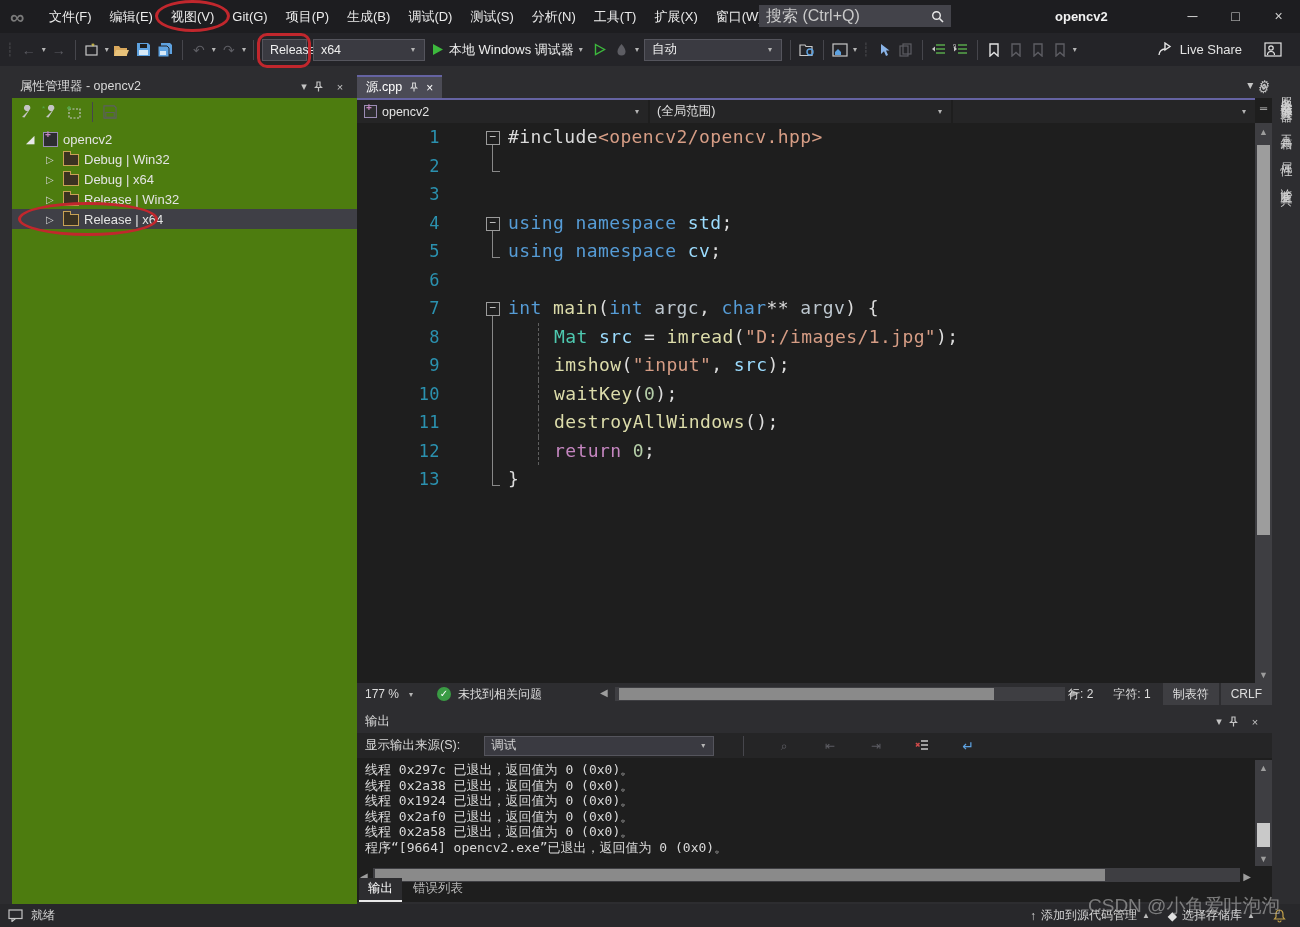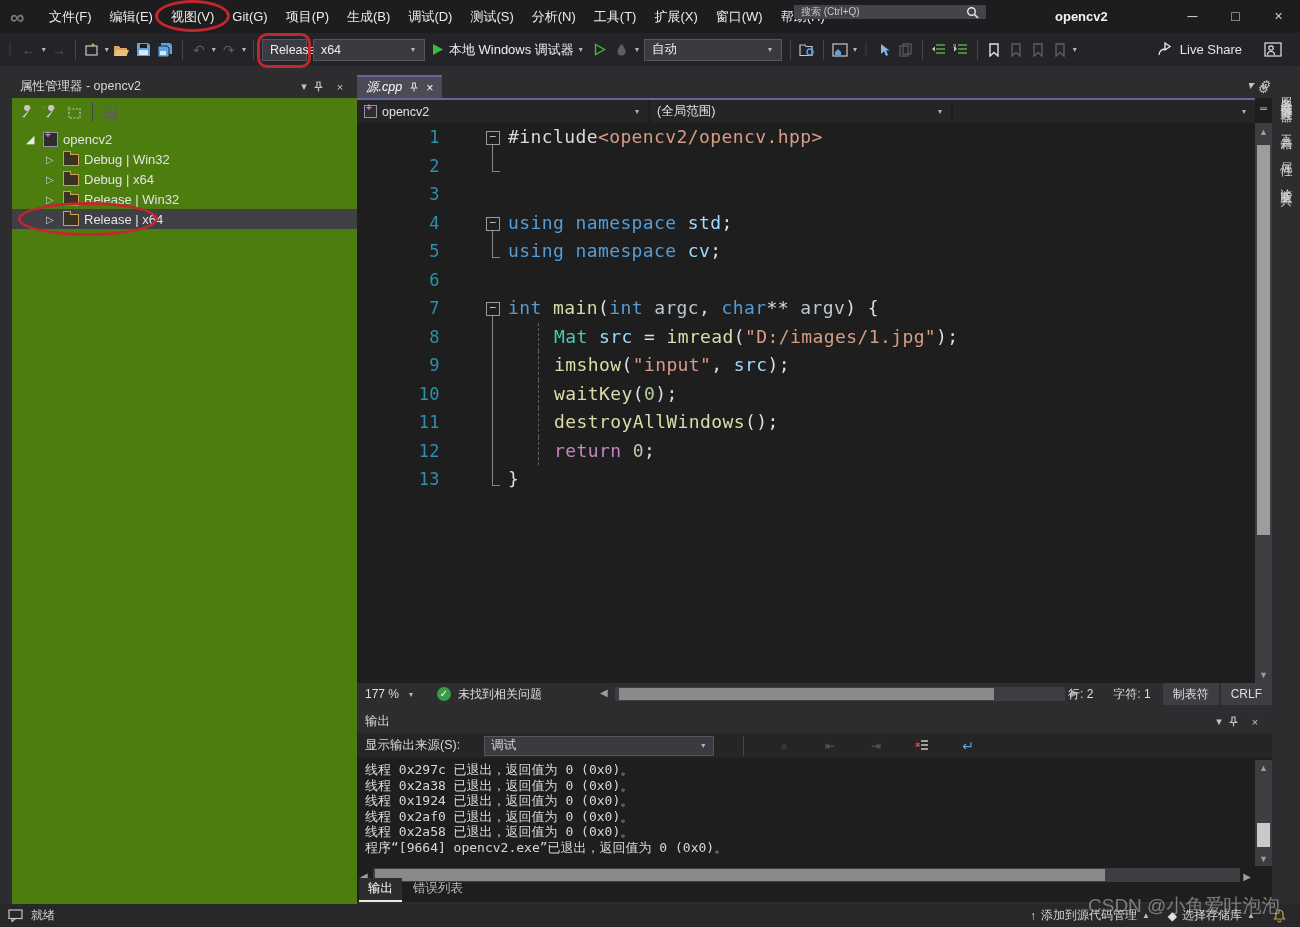--- a/index.html
+++ b/index.html
@@ -3,22 +3,22 @@
 <meta charset="utf-8">
 <style>
   html,body{margin:0;padding:0;background:#111;}
   #app{position:relative;width:1300px;height:927px;background:#2d2d30;overflow:hidden;
        font-family:"Liberation Sans",sans-serif;color:#dcdcdc;font-size:13px;-webkit-font-smoothing:antialiased;}
   
   .titlebar{position:absolute;left:0;top:0;width:1300px;height:33px;background:#1d1d20;display:flex;align-items:center;}
   .vslogo{width:22px;height:18px;margin:0 8px 0 10px;color:#7a7a7a;font-size:20px;font-weight:bold;line-height:18px;}
   .menus{display:flex;height:33px;}
   .menu-item{position:relative;padding:0 9px;line-height:33px;color:#ebebeb;white-space:nowrap;cursor:default;}
-  .searchbox{position:absolute;left:794px;top:5px;width:178px;height:14px;background:#43434a;
-             display:flex;align-items:center;justify-content:space-between;padding:0 7px;color:#c9c9c9;font-size:10px;}
+  .searchbox{position:absolute;left:759px;top:5px;width:178px;height:22px;background:#43434a;
+             display:flex;align-items:center;justify-content:space-between;padding:0 7px;color:#c9c9c9;font-size:16px;}
   .wintitle{position:absolute;left:1055px;top:0;line-height:33px;font-weight:bold;color:#f2f2f2;}
   .winbtns{position:absolute;right:0;top:0;height:33px;display:flex;}
   .winbtn{width:43px;text-align:center;line-height:33px;color:#cfcfcf;font-size:14px;}
   
   .toolbar{position:absolute;left:0;top:33px;width:1300px;height:33px;background:#242428;display:flex;align-items:center;color:#d6d6d6;}
   .tsep{width:1px;height:20px;background:#46464c;margin:0 5px;}
   .tico{display:inline-flex;align-items:center;justify-content:center;width:20px;height:22px;margin:0 1px;font-size:14px;}
   .dim{color:#5d5d63;}
   .blue{color:#5ea2e0;}
   .caret{font-size:8px;color:#b5b5b5;margin:0 2px;}
@@ -41,21 +41,21 @@
   .tree-row.selected{background:#3f3f46;}
   .expander{width:12px;color:#d0d0d0;font-size:10px;}
   .root-expander{width:12px;color:#e8e8e8;font-size:11px;}
   .folder{position:relative;width:14px;height:10px;border:1px solid #c8a154;background:#3a3222;margin-top:2px;}
   .folder::before{content:"";position:absolute;left:-1px;top:-4px;width:6px;height:3px;border:1px solid #c8a154;border-bottom:none;background:#3a3222;}
   .vcproj{position:relative;width:13px;height:13px;border:1px solid #9b8cb4;background:#2d2d30;}
   .vcproj::before{content:"+";position:absolute;left:1px;top:-4px;color:#c586c0;font-size:10px;font-weight:bold;}
   .tree-label{color:#e4e4e4;}
   
   .editor{position:absolute;left:357px;top:75px;width:915px;height:630px;background:#1e1e1e;}
-  .tabstrip{position:absolute;left:0;top:0;right:0;height:23px;background:#2d2d30;display:flex;font-style:italic;}
+  .tabstrip{position:absolute;left:0;top:0;right:0;height:23px;background:#2d2d30;display:flex;}
   .etab{display:flex;align-items:center;gap:7px;background:#4b4b55;border-top:2px solid #6563a2;padding:0 9px;color:#fff;font-size:12.5px;box-sizing:border-box;}
   .tabstrip-icons{position:absolute;right:2px;top:3px;display:flex;gap:6px;color:#c5c5c5;font-size:12px;}
   .breadcrumb{position:absolute;left:0;top:23px;right:17px;height:25px;background:#252526;border-top:2px solid #6563a2;display:flex;box-sizing:border-box;}
   .bcsec{display:flex;align-items:center;justify-content:space-between;padding:0 7px;border-right:2px solid #1e1e1e;font-size:12.5px;color:#e2e2e2;box-sizing:border-box;}
   
   .codearea{position:absolute;left:0;top:48px;right:17px;bottom:22px;background:#1e1e1e;overflow:hidden;
             font-family:"DejaVu Sans Mono","Liberation Mono",monospace;font-size:18px;letter-spacing:.4px;}
   .code-line{display:flex;height:28.5px;line-height:28.5px;}
   .ln{width:83px;text-align:right;color:#2B91AF;font-size:17px;flex:none;}
   .margin{width:68px;position:relative;flex:none;}

